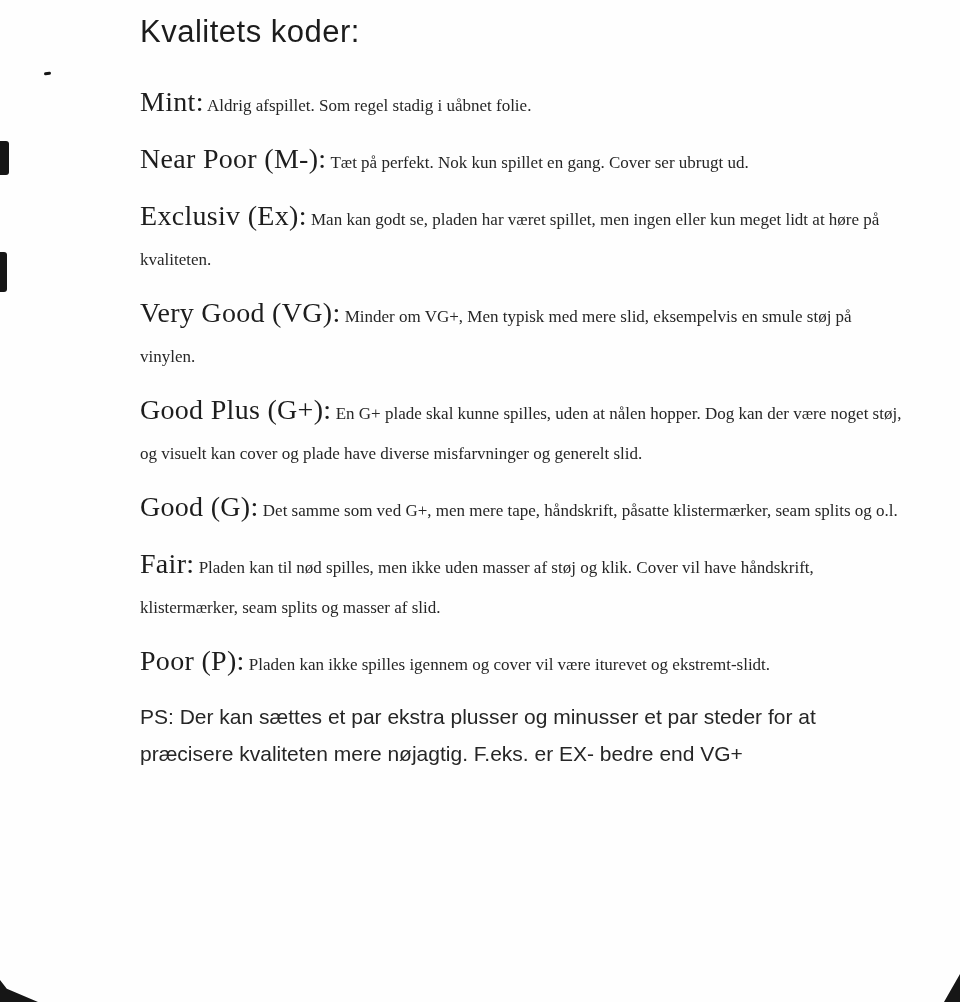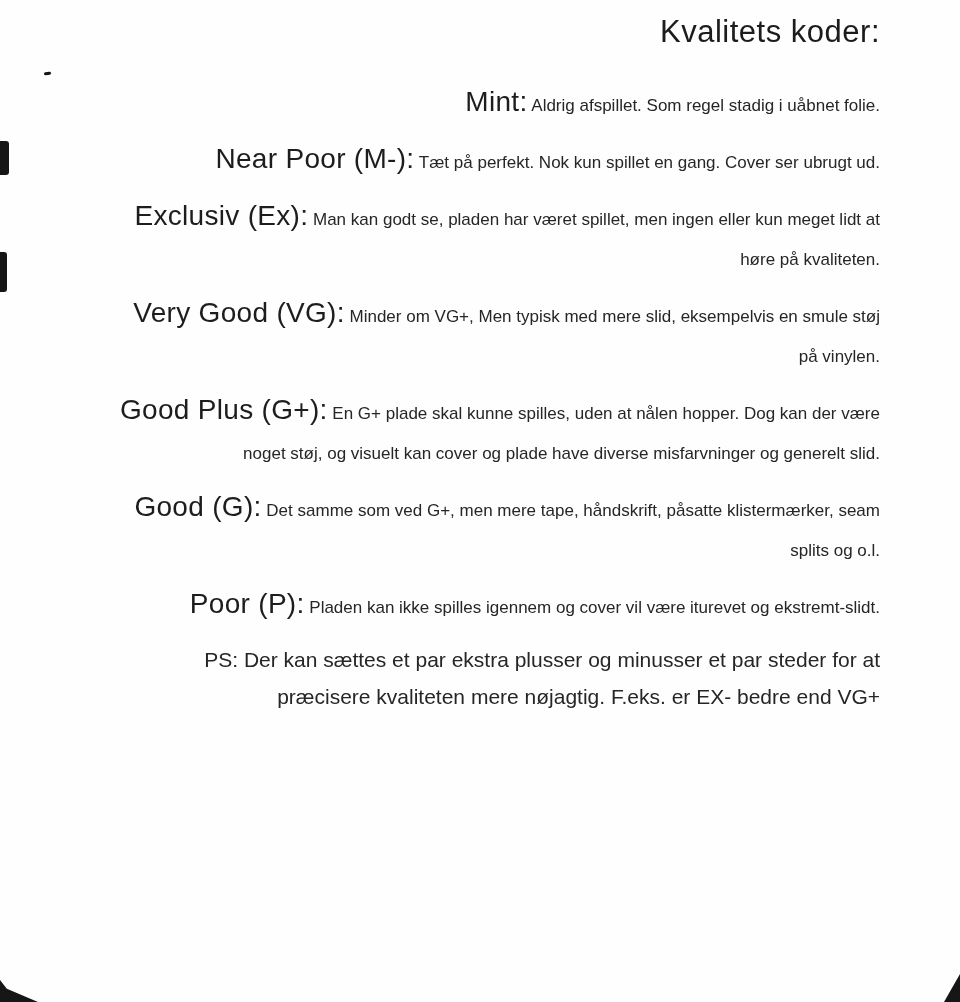--- a/index.html
+++ b/index.html
@@ -13,37 +13,37 @@
     height: 1002px;
     margin: 0 auto;
     background: #fefefe;
     overflow: hidden;
     font-family: "Liberation Sans", "DejaVu Sans", sans-serif;
     color: #1f1f1f;
   }
   .content {
     position: absolute;
     top: 8px;
-    left: 110px;
+    left: 140px;
     width: 770px;
-    text-align: right;
   }
   .doc-title {
     font-size: 31px;
     font-weight: 400;
     letter-spacing: 0.5px;
     color: #1c1c1c;
     margin: 0 0 26px 0;
     line-height: 48px;
   }
   p.entry {
     margin: 0 0 13px 0;
     font-size: 17px;
     line-height: 40px;
     color: #262626;
+    font-family: Liberation Serif, serif;
   }
   p.entry .term {
     font-size: 28px;
     color: #1d1d1d;
     letter-spacing: 0.3px;
   }
   p.entry .definition {
     font-size: 17px;
     color: #262626;
   }
@@ -128,20 +128,24 @@
     <p class="entry">
       <span class="term">Good Plus (G+):</span>
       <span class="definition">En G+ plade skal kunne spilles, uden at nålen hopper. Dog kan der være noget støj, og visuelt kan cover og plade have diverse misfarvninger og generelt slid.</span>
     </p>
 
     <p class="entry">
       <span class="term">Good (G):</span>
       <span class="definition">Det samme som ved G+, men mere tape, håndskrift, påsatte klistermærker, seam splits og o.l.</span>
     </p>
 
+    <p class="entry">
+      <span class="term">Fair:</span>
+      <span class="definition">Pladen kan til nød spilles, men ikke uden masser af støj og klik. Cover vil have håndskrift, klistermærker, seam splits og masser af slid.</span>
+    </p>
 
     <p class="entry">
       <span class="term">Poor (P):</span>
       <span class="definition">Pladen kan ikke spilles igennem og cover vil være iturevet og ekstremt-slidt.</span>
     </p>
 
     <p class="ps-note">PS: Der kan sættes et par ekstra plusser og minusser et par steder for at præcisere kvaliteten mere nøjagtig. F.eks. er EX- bedre end VG+</p>
 
   </div>
 

